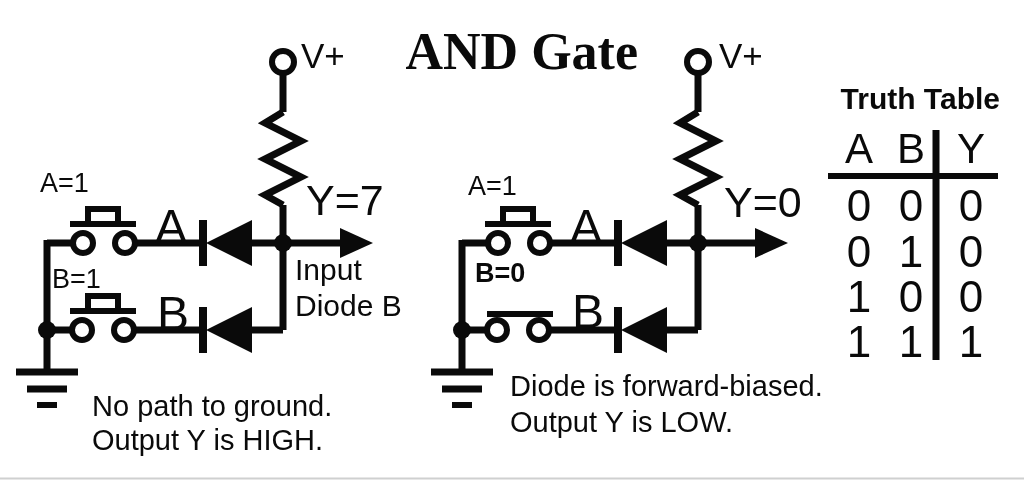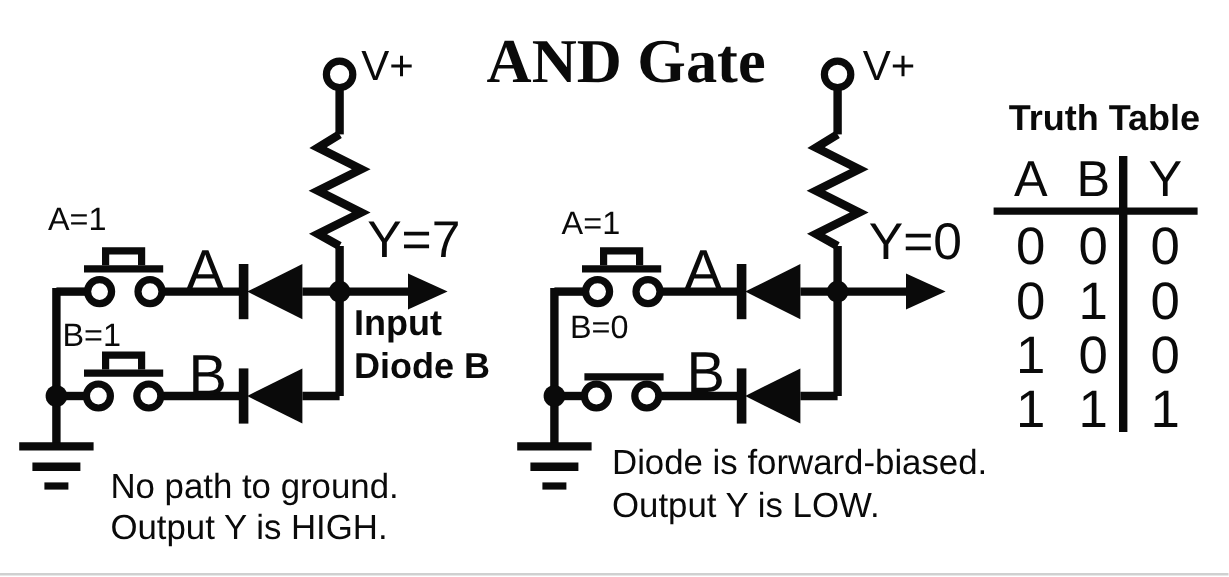--- a/index.html
+++ b/index.html
@@ -91,25 +91,25 @@
   </svg>
 
   <div class="lbl serifTitle center" style="left:378px;top:26px;width:260px;font-size:52px;">AND Gate</div>
 
   <div class="lbl" style="left:40px;top:170px;font-size:27px;">A=1</div>
   <div class="lbl" style="left:52px;top:266px;font-size:27px;">B=1</div>
   <div class="lbl" style="left:155px;top:203px;font-size:48px;">A</div>
   <div class="lbl" style="left:157px;top:290px;font-size:48px;">B</div>
   <div class="lbl" style="left:301px;top:38px;font-size:35px;">V+</div>
   <div class="lbl" style="left:306px;top:179px;font-size:43px;">Y=7</div>
-  <div class="lbl" style="left:295px;top:252px;font-size:30px;line-height:36px;font-weight:bold;"><span style="display:block">Input</span><span style="display:block">Diode B</span></div>
+  <div class="lbl" style="left:295px;top:252px;font-size:30px;line-height:36px;"><span style="display:block">Input</span><span style="display:block">Diode B</span></div>
   <div class="lbl" style="left:92px;top:389px;font-size:29px;line-height:34px;"><span style="display:block">No path to ground.</span><span style="display:block">Output Y is HIGH.</span></div>
 
   <div class="lbl" style="left:468px;top:173px;font-size:27px;">A=1</div>
-  <div class="lbl" style="left:475px;top:260px;font-size:27px;">B=0</div>
+  <div class="lbl" style="left:475px;top:260px;font-size:27px;font-weight:bold;">B=0</div>
   <div class="lbl" style="left:570px;top:203px;font-size:48px;">A</div>
   <div class="lbl" style="left:572px;top:288px;font-size:48px;">B</div>
   <div class="lbl" style="left:719px;top:38px;font-size:35px;">V+</div>
   <div class="lbl" style="left:724px;top:181px;font-size:43px;">Y=0</div>
   <div class="lbl" style="left:510px;top:368px;font-size:29px;line-height:36px;"><span style="display:block">Diode is forward-biased.</span><span style="display:block">Output Y is LOW.</span></div>
 
   <div class="lbl bold center" style="left:825px;top:84px;width:175px;font-size:30px;">Truth Table</div>
 
   <div class="thead" style="left:840px;top:128px;">A</div>
   <div class="thead" style="left:892px;top:128px;">B</div>

